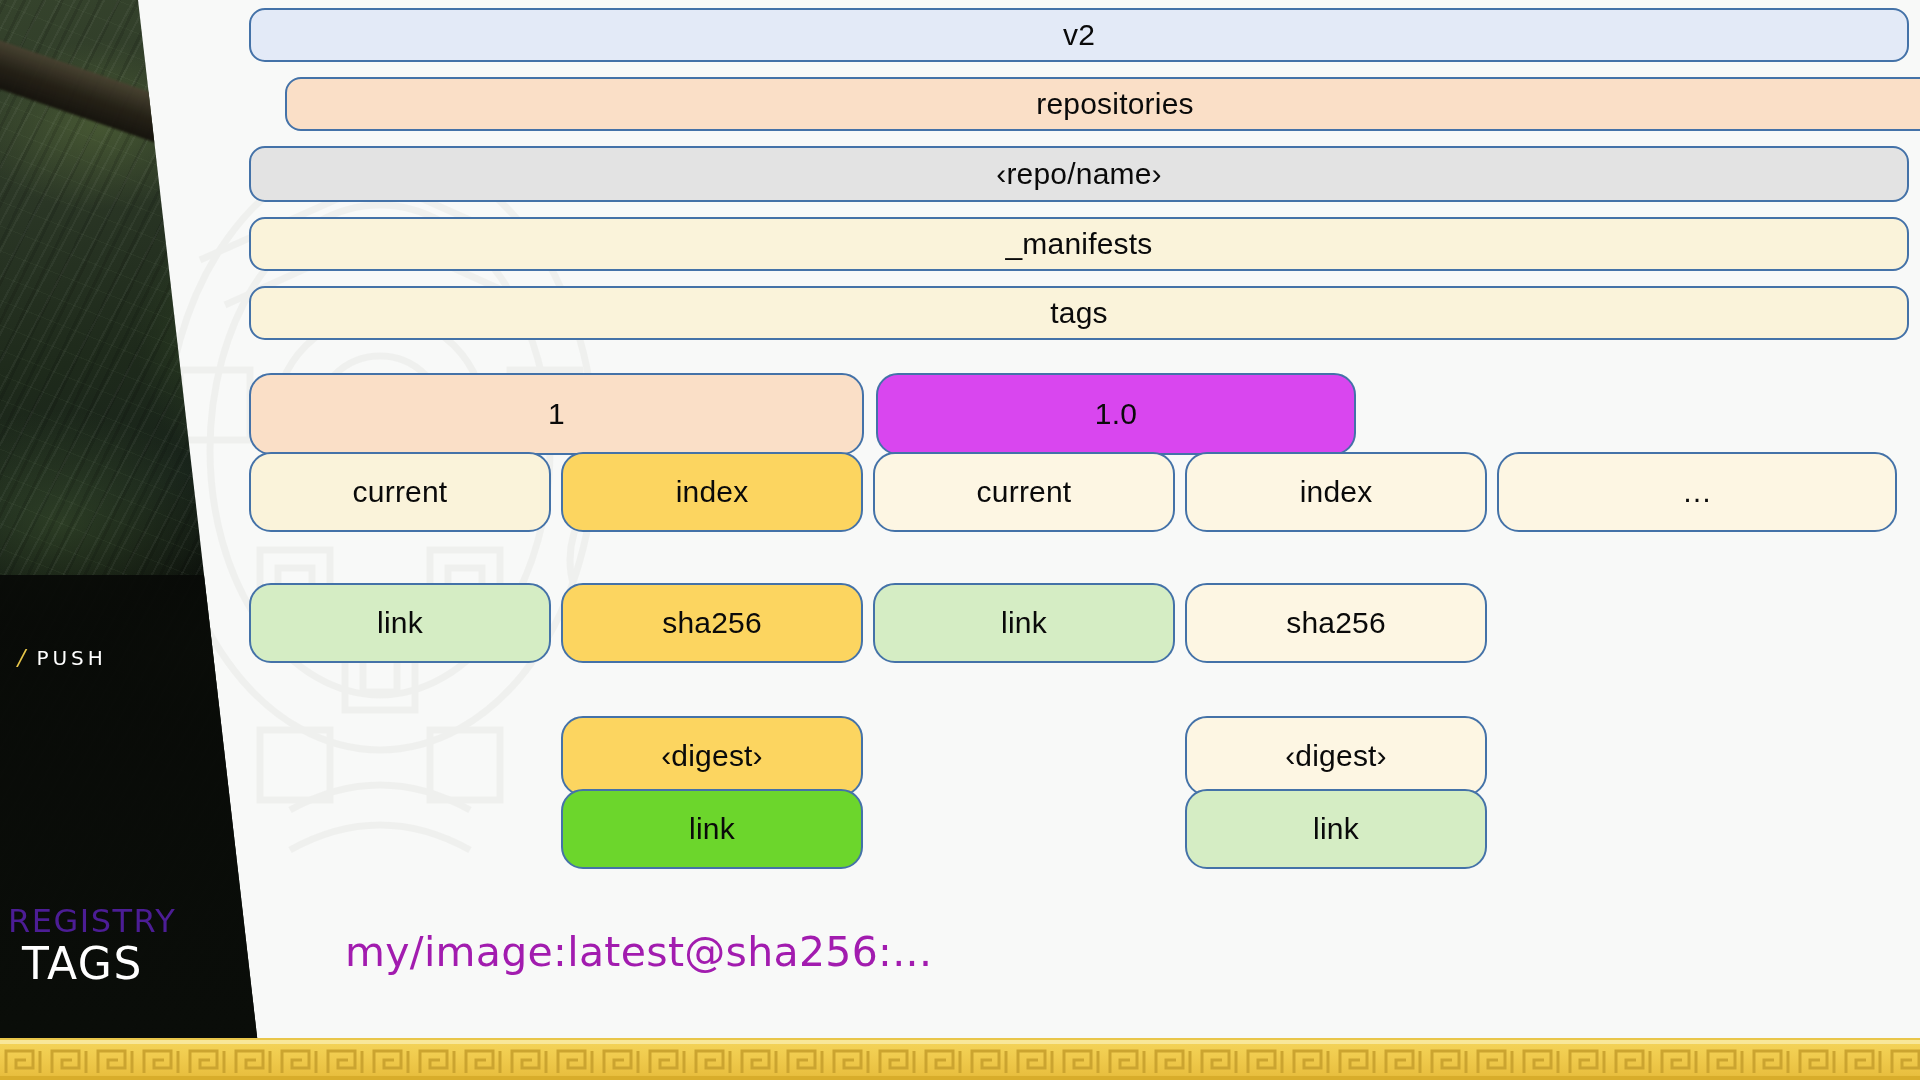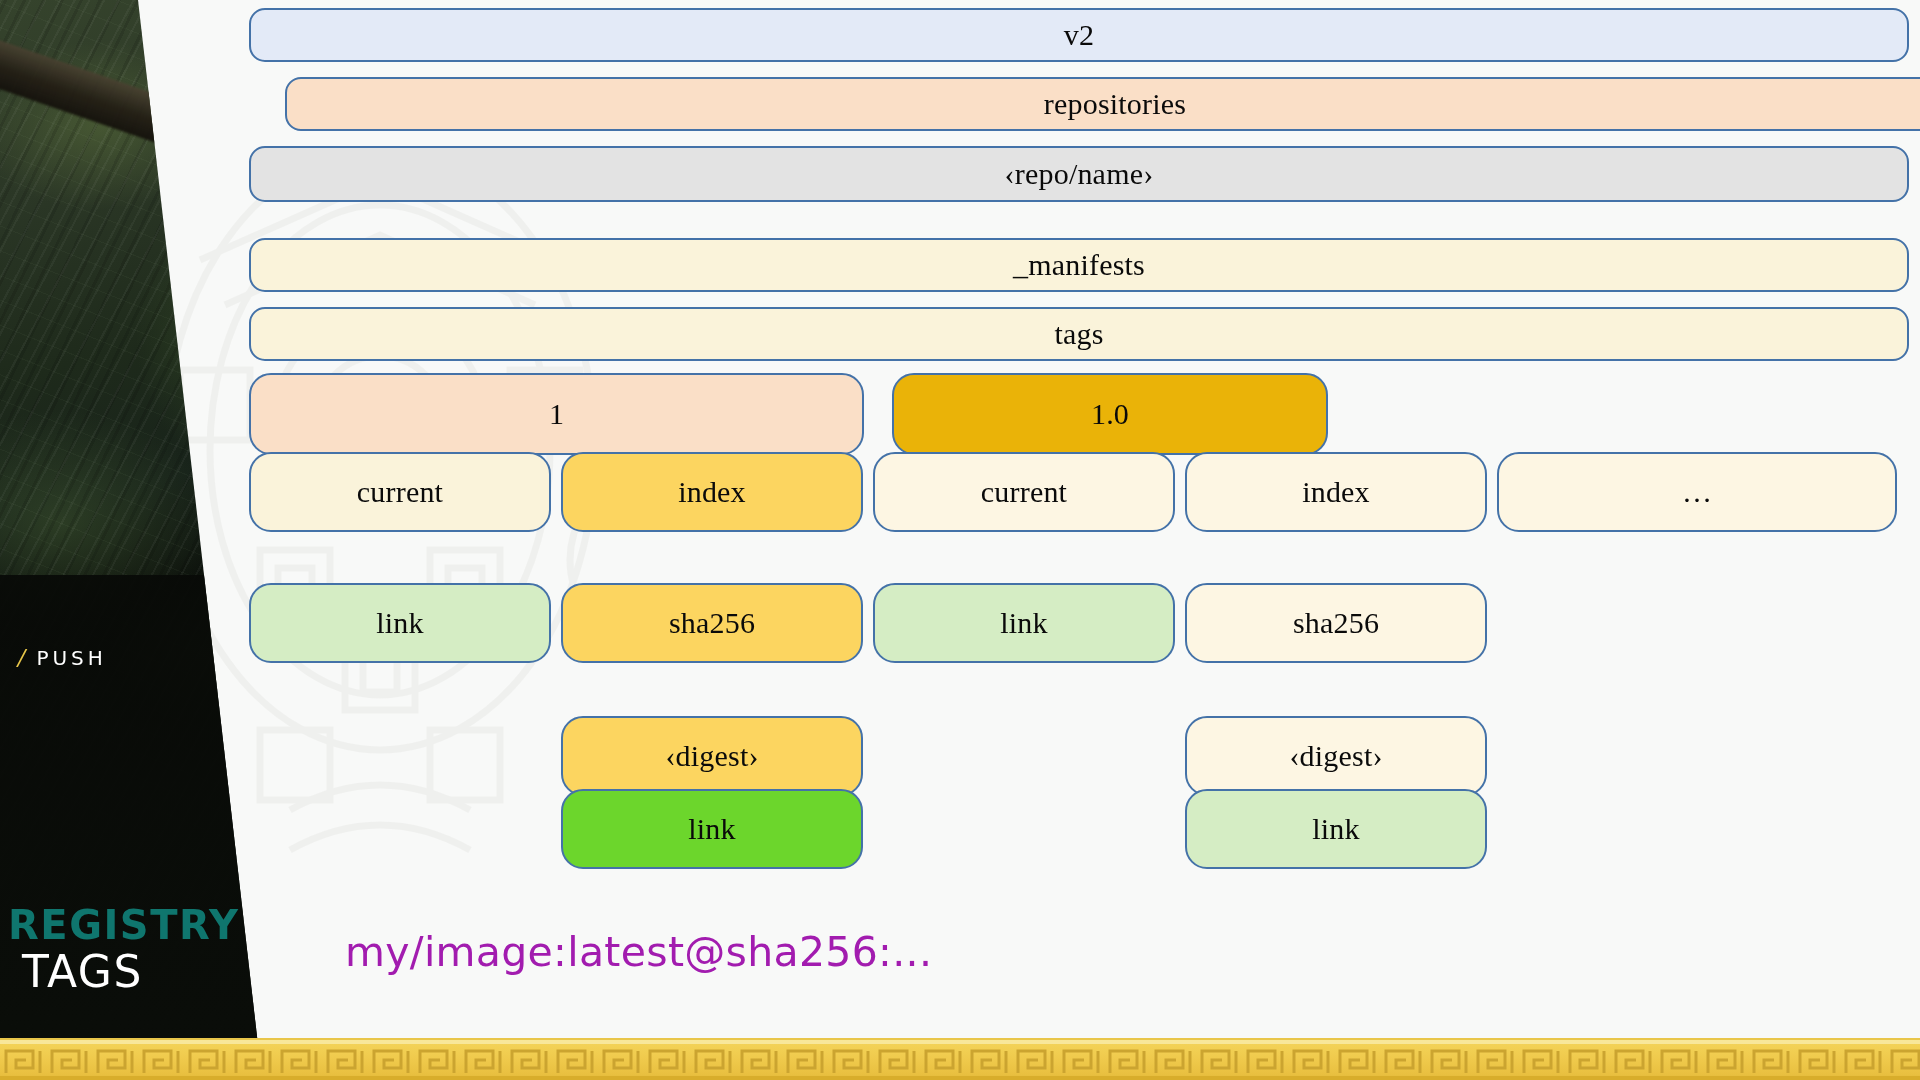--- a/index.html
+++ b/index.html
@@ -47,22 +47,22 @@
   }
   #push-label{
     position:absolute;left:18px;top:645px;z-index:9;
     display:flex;align-items:center;gap:11px;
     font-family:"DejaVu Sans", sans-serif;
     letter-spacing:4px;font-size:20px;color:#ffffff;
   }
   #push-slash{color:#e8c74a;font-size:22px;letter-spacing:0;transform:skewX(-12deg);}
   #title-block{position:absolute;left:8px;top:905px;z-index:9;}
   #title-registry{
-    font-size:40px;letter-spacing:1.5px;color:#0f766e;line-height:1;
-    font-family:"DejaVu Sans", sans-serif;font-weight:700;
+    font-size:32px;letter-spacing:1.5px;color:#4c1d95;line-height:1;
+    font-family:"DejaVu Sans", sans-serif;font-weight:400;
     text-transform:uppercase;
   }
   #title-tags{
     font-size:44px;letter-spacing:1.5px;color:#ffffff;line-height:1.15;
     font-family:"DejaVu Sans", sans-serif;font-weight:400;
     text-transform:uppercase;margin-top:2px;margin-left:14px;
   }
 
   
   #watermark{
@@ -74,21 +74,21 @@
   #diagram{
     position:absolute;left:0;top:0;width:1920px;height:1045px;z-index:4;
   }
   .row{position:absolute;display:flex;}
   .node{
     box-sizing:border-box;
     border:2px solid #4472a8;
     border-radius:16px;
     display:flex;align-items:center;justify-content:center;
     color:#0a0a0a;
-    font-family:Liberation Serif, serif;
+    font-family:Liberation Sans, sans-serif;
     font-size:30px;
     letter-spacing:.2px;
     white-space:nowrap;
   }
   .node.tall{border-radius:22px;}
 
   #caption{
     position:absolute;left:345px;top:928px;z-index:6;
     font-family:"DejaVu Sans", sans-serif;
     font-size:41px;color:#a21caf;letter-spacing:.3px;white-space:nowrap;
@@ -154,33 +154,33 @@
   <div class="row" id="row-levels" style="left:249px;top:8px;width:1660px;flex-direction:column;gap:15px;">
     <div class="node" style="width:1660px;height:54px;background:#e3eaf7;">
       <span>v2</span>
     </div>
     <div class="node" style="width:1660px;height:54px;background:#fadfc7;margin-left:36px;">
       <span>repositories</span>
     </div>
     <div class="node" style="width:1660px;height:56px;background:#e3e3e3;">
       <span>‹repo/name›</span>
     </div>
-    <div class="node" style="width:1660px;height:54px;background:#faf3da;margin-top:21px;">
+    <div class="node" style="width:1660px;height:54px;background:#faf3da;">
       <span>_manifests</span>
     </div>
     <div class="node" style="width:1660px;height:54px;background:#faf3da;">
       <span>tags</span>
     </div>
   </div>
 
   <div class="row" style="left:249px;top:373px;">
     <div class="node tall" style="width:615px;height:82px;background:#fadfc7;margin-right:12px;">
       <span>1</span>
     </div>
-    <div class="node tall" style="width:436px;height:82px;background:#eab308;margin-left:16px;">
+    <div class="node tall" style="width:480px;height:82px;background:#d946ef;">
       <span>1.0</span>
     </div>
   </div>
 
   <div class="row" style="left:249px;top:452px;">
     <div class="node tall" style="width:302px;height:80px;background:#faf3da;margin-right:10px;">
       <span>current</span>
     </div>
     <div class="node tall" style="width:302px;height:80px;background:#fcd560;margin-right:10px;">
       <span>index</span>

